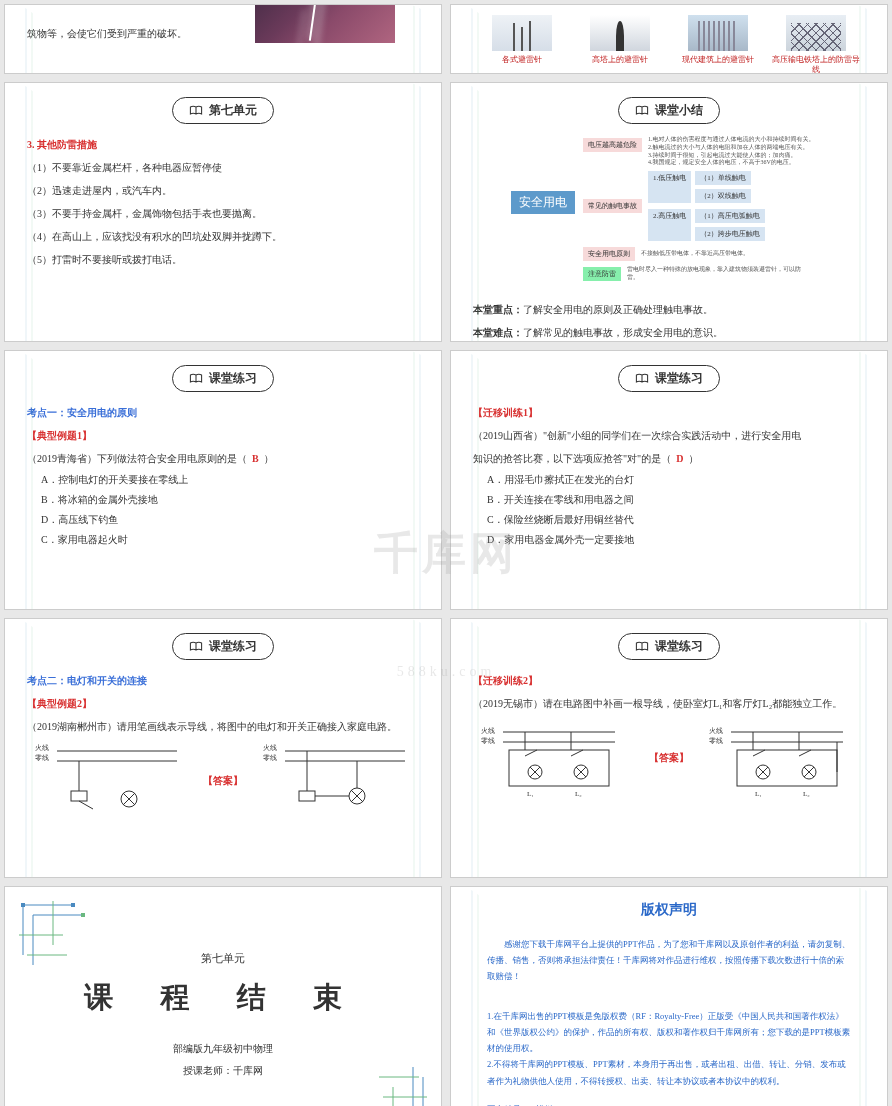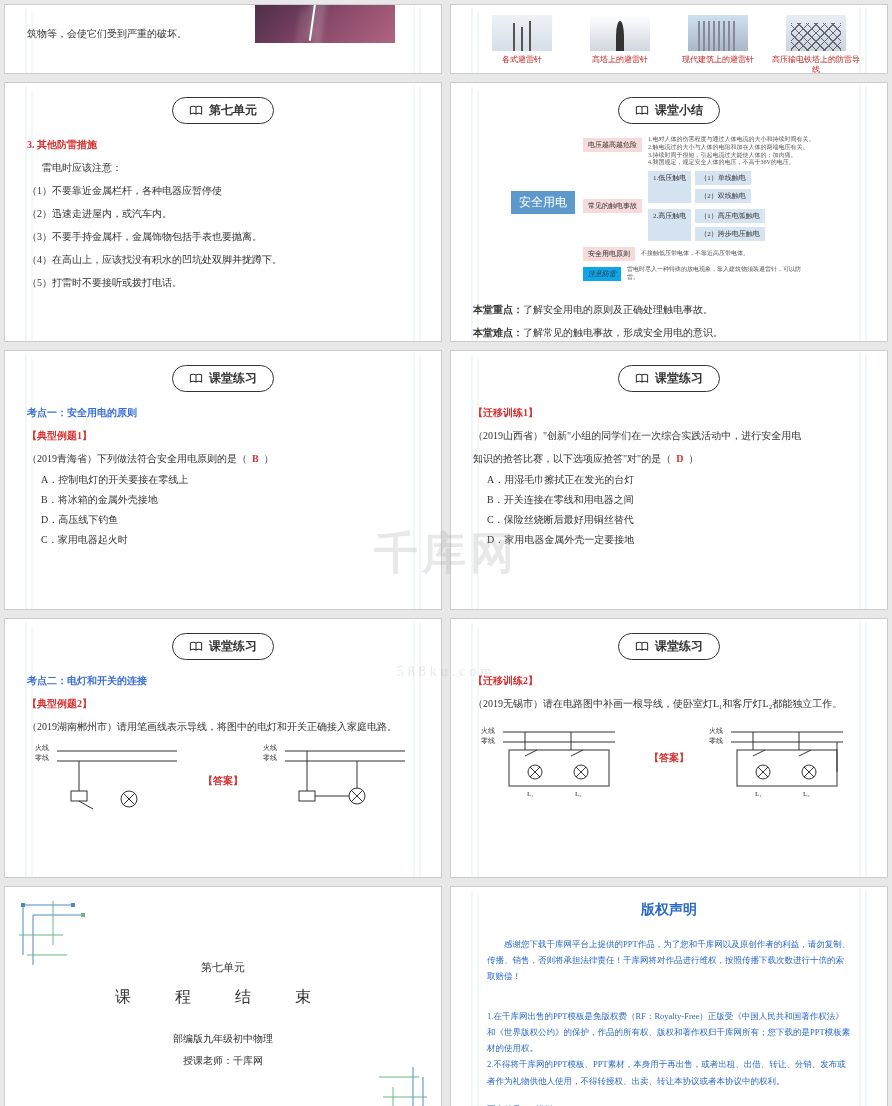--- a/index.html
+++ b/index.html
@@ -30,21 +30,21 @@
 .mind-branch.blue { background: #d6e4f2; }
 .mind-note { font-size: 6px; color: #555; max-width: 180px; line-height: 1.3; }
 .summary-row { }
 .summary-row b { font-weight: 600; }
 .circuit { display: flex; justify-content: space-around; align-items: center; margin-top: 8px; }
 .circuit-box { width: 140px; height: 76px; position: relative; font-size: 7px; }
 .circuit-box svg { width: 100%; height: 100%; }
 .end-slide { display: flex; flex-direction: column; align-items: center; justify-content: center; text-align: center; }
 .end-slide.deco::before, .end-slide.deco::after { width: 130px; background: none; }
 .end-slide .unit { font-size: 11px; margin-bottom: 12px; }
-.end-slide .title { font-size: 16px; letter-spacing: 20px; font-weight: 400; margin-bottom: 20px; }
+.end-slide .title { font-size: 29px; letter-spacing: 20px; font-weight: 700; margin-bottom: 20px; }
 .end-slide .sub { font-size: 10px; margin: 4px 0; }
 .end-corner { position: absolute; width: 140px; height: 140px; }
 .end-corner.tl { top: 8px; left: 8px; }
 .end-corner.br { bottom: 8px; right: 8px; transform: rotate(180deg); }
 .copyright { color: #2a68c8; font-size: 8.5px; line-height: 1.9; padding: 10px 36px; }
 .copyright h3 { text-align: center; font-size: 14px; margin-bottom: 12px; }
 .copyright .footer { margin-top: 12px; }
 .watermark { position: absolute; top: 50%; left: 50%; transform: translate(-50%,-50%); font-size: 44px; color: rgba(150,150,150,.22); font-weight: 600; pointer-events: none; letter-spacing: 4px; z-index: 5; }
 .wm-sub { position: absolute; top: 60%; left: 50%; transform: translate(-50%,0); font-size: 14px; color: rgba(150,150,150,.22); letter-spacing: 4px; z-index: 5; }
 .book-svg { fill: none; stroke: #333; stroke-width: 1.5; }
@@ -94,21 +94,20 @@
   </div>
 
   <div class="slide">
     <div class="section-header">
       <svg class="book-icon" viewBox="0 0 20 14">
           <path class="book-svg" d="M2 2 Q6 0 10 2 Q14 0 18 2 V12 Q14 10 10 12 Q6 10 2 12 Z M10 2 V12"></path>
         </svg>
       <span>第七单元</span>
     </div>
     <div class="label-red line">3. 其他防雷措施</div>
-    <div class="line indent">雷电时应该注意：</div>
     <div class="line">（1）不要靠近金属栏杆，各种电器应暂停使</div>
     <div class="line">（2）迅速走进屋内，或汽车内。</div>
     <div class="line">（3）不要手持金属杆，金属饰物包括手表也要抛离。</div>
     <div class="line">（4）在高山上，应该找没有积水的凹坑处双脚并拢蹲下。</div>
     <div class="line">（5）打雷时不要接听或拨打电话。</div>
   </div>
 
   <div class="slide">
     <div class="section-header">
       <svg class="book-icon" viewBox="0 0 20 14">
@@ -138,21 +137,21 @@
               <span class="mind-branch blue">2.高压触电</span>
               <div><span class="mind-branch blue">（1）高压电弧触电</span><br><span class="mind-branch blue">（2）跨步电压触电</span></div>
             </div>
         </div>
       </div>
       <div style="display:flex;gap:6px;margin-top:2px;align-items:center;">
           <span class="mind-branch">安全用电原则</span>
           <span class="mind-note">不接触低压带电体，不靠近高压带电体。</span>
         </div>
       <div style="display:flex;gap:6px;margin-top:2px;align-items:center;">
-          <span class="mind-branch" style="background:#0ea5e9;font-style:italic;">注意防雷</span>
+          <span class="mind-branch" style="background:#86efac;">注意防雷</span>
           <span class="mind-note">雷电时尽入一种特殊的放电现象，靠入建筑物须装避雷针，可以防雷。</span>
         </div>
     </div>
     <div class="summary-row line" style="margin-top:18px;"><b>本堂重点：</b><span>了解安全用电的原则及正确处理触电事故。</span></div>
     <div class="summary-row line"><b>本堂难点：</b><span>了解常见的触电事故，形成安全用电的意识。</span></div>
   </div>
 
   <div class="slide">
     <div class="section-header">
       <svg class="book-icon" viewBox="0 0 20 14">

